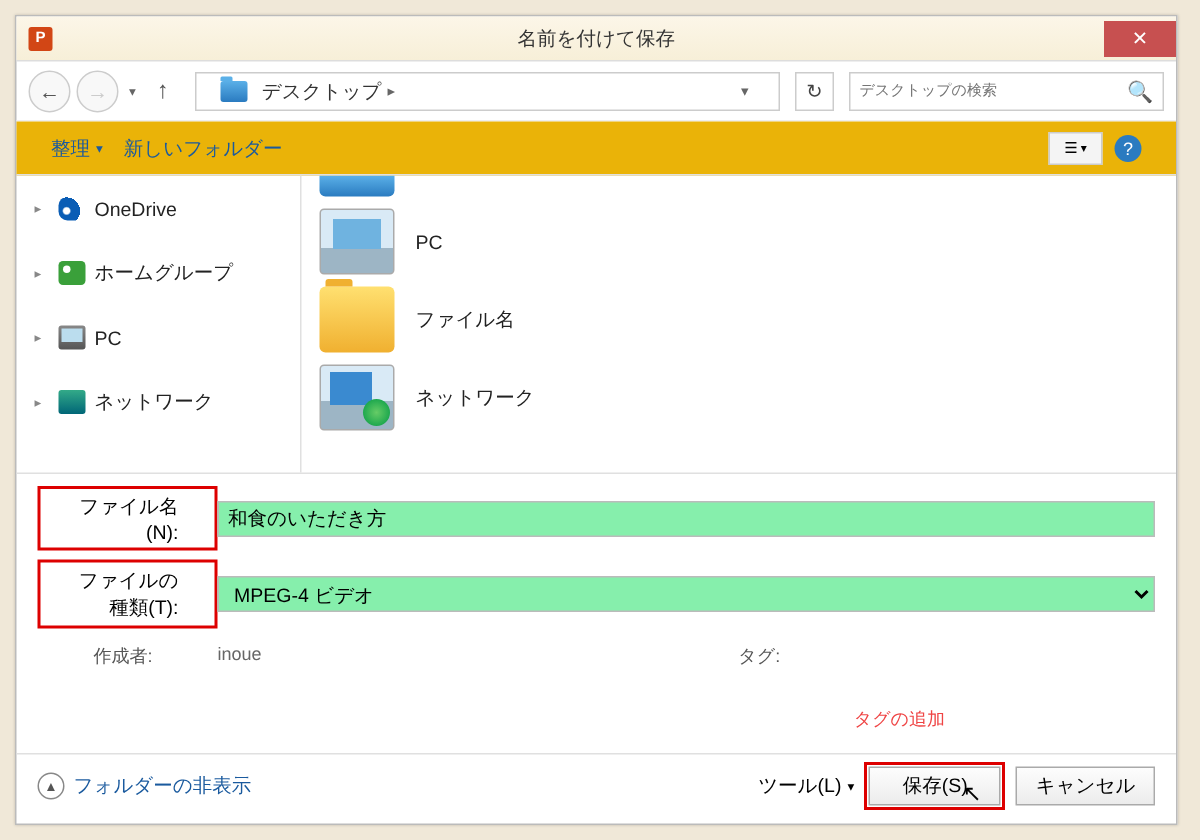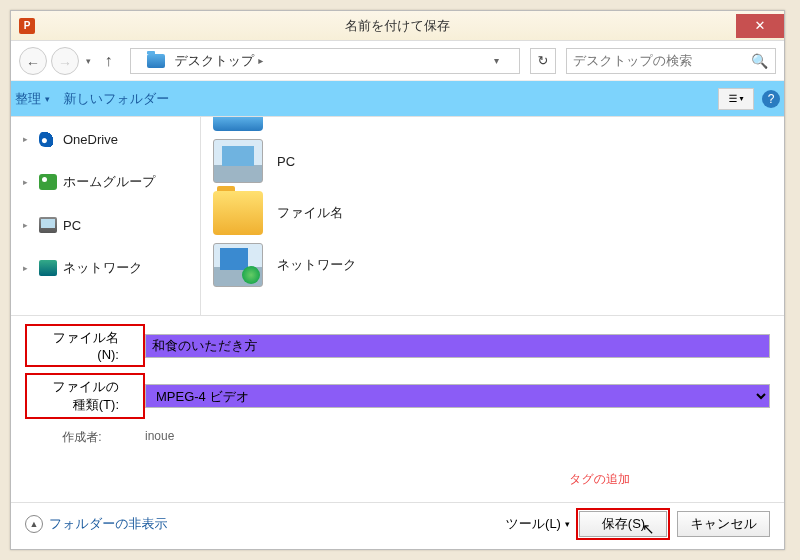--- a/index.html
+++ b/index.html
@@ -20,25 +20,25 @@
 .uparrow { width: 22px; height: 22px; display: flex; align-items: center; justify-content: center; font-size: 16px; color: #555; cursor: pointer; }
 .dropdown-tiny { font-size: 9px; color: #666; padding: 0 3px; cursor: pointer; }
 .pathbox { flex: 1; height: 26px; border: 1px solid #ccc; display: flex; align-items: center; padding: 0 16px; font-size: 13px; color: #333; margin: 0 6px; }
 .pathbox .foldericon { width: 18px; height: 14px; background: linear-gradient(#5bb0e8,#2a7bc0); margin-right: 6px; border-radius: 2px; position: relative; }
 .pathbox .foldericon:before { content:""; position:absolute; top:-3px; left:0; width:8px; height:3px; background:#5bb0e8; border-radius:1px 1px 0 0; }
 .pathbox .seg { padding: 0 4px; }
 .pathbox .chev { font-size: 10px; color: #666; }
 .pathbox .pdrop { margin-left: auto; font-size: 10px; color: #666; padding: 0 4px; }
 .refreshbtn { width: 26px; height: 26px; border: 1px solid #ccc; display: flex; align-items: center; justify-content: center; font-size: 13px; color: #444; cursor: pointer; }
 .searchbox { width: 210px; height: 26px; border: 1px solid #ccc; display: flex; align-items: center; padding: 0 6px; color: #999; font-size: 13px; margin-left: 6px; }
-.searchbox input { border: none; outline: none; flex: 1; font-size: 13px; color: #333; }
+.searchbox input { border: none; outline: none; flex: 1; font-size: 10px; color: #333; }
 .searchbox .mag { font-size: 14px; color: #666; }
 
 
-.toolbar { height: 36px; display: flex; align-items: center; padding: 0 4px; gap: 14px; border-bottom: 1px solid #e0e0e0; background: #7dd3fc; }
+.toolbar { height: 36px; display: flex; align-items: center; padding: 0 23px; gap: 14px; border-bottom: 1px solid #e0e0e0; background: #eab308; }
 .toolbar .tbtn { font-size: 13px; color: #1a5a9e; cursor: pointer; display: flex; align-items: center; gap: 4px; }
 .toolbar .right { margin-left: auto; display: flex; align-items: center; gap: 8px; }
 .viewbtn { width: 36px; height: 22px; border: 1px solid #ccc; background: #f4f4f4; cursor: pointer; display:flex; align-items:center; justify-content:center; font-size:10px; }
 .helpicon { width: 18px; height: 18px; border-radius: 50%; background: #2a7bc0; color: #fff; font-size: 12px; display: flex; align-items: center; justify-content: center; cursor: pointer; }
 
 
 .body { flex: 1; display: flex; min-height: 0; }
 .sidebar { width: 190px; border-right: 1px solid #e0e0e0; padding: 8px 0 8px 12px; overflow-y: auto; }
 .sidebar .item { display: flex; align-items: center; font-size: 13px; color: #222; padding: 6px 0; cursor: pointer; gap: 6px; }
 .sidebar .tree-chev { font-size: 9px; color: #888; width: 10px; }
@@ -64,21 +64,21 @@
 .ic-net { background: linear-gradient(180deg,#d9eaf6 0 55%, #9db5c5 55% 100%); border: 1px solid #aaa; border-radius: 3px; position: relative; }
 .ic-net:before{content:"";position:absolute;left:6px;top:4px;right:14px;bottom:16px;background:#3a8ad0;}
 .ic-net:after{content:"";position:absolute;right:2px;bottom:2px;width:18px;height:18px;background:radial-gradient(circle,#6c6,#094);border-radius:50%;}
 
 
 .formarea { padding: 8px 14px 4px; border-top: 1px solid #e0e0e0; }
 .frow { display: flex; align-items: center; margin-bottom: 6px; }
 .frow .flabel-box { width: 120px; text-align: right; font-size: 13px; padding-right: 6px; }
 .frow .flabel-box.hl { border: 2px solid #d00; padding: 3px 24px; font-weight: normal; }
 .frow .finput { flex: 1; }
-.frow select, .frow input[type=text] { width: 100%; height: 24px; border: 1px solid #bbb; padding: 0 6px; font-size: 13px; background: #8b5cf6; }
+.frow select, .frow input[type=text] { width: 100%; height: 24px; border: 1px solid #bbb; padding: 0 6px; font-size: 13px; background: #86efac; }
 .meta { display: flex; font-size: 12px; color: #555; padding: 4px 0 10px; }
 .meta .mlbl { width: 120px; text-align: center; padding-right: 6px; }
 .meta .mval { color: #666; }
 .meta .link { color: #ef4444; cursor: pointer; margin-top: 42px; }
 .meta .spacer { flex: 1; }
 
 
 .footer { display: flex; align-items: center; padding: 8px 14px 12px; border-top: 1px solid #e0e0e0; }
 .footer .fold { display: flex; align-items: center; gap: 6px; font-size: 13px; color: #1a5a9e; cursor: pointer; }
 .footer .chevcirc { width: 18px; height: 18px; border: 1px solid #888; border-radius: 50%; display:flex; align-items:center; justify-content:center; font-size:9px; color:#555; }
@@ -203,20 +203,21 @@
       <div class="finput">
         <select>
           <option>MPEG-4 ビデオ</option>
         </select>
       </div>
     </div>
     <div class="meta">
       <div class="mlbl">作成者:</div>
       <div class="mval">inoue</div>
       <div class="spacer"></div>
+      <div class="mlbl">タグ:</div>
       <div class="mval link">タグの追加</div>
       <div style="width:140px"></div>
     </div>
   </div>
 
   <div class="footer">
     <div class="fold">
       <span class="chevcirc">▲</span>
       <span>フォルダーの非表示</span>
     </div>

